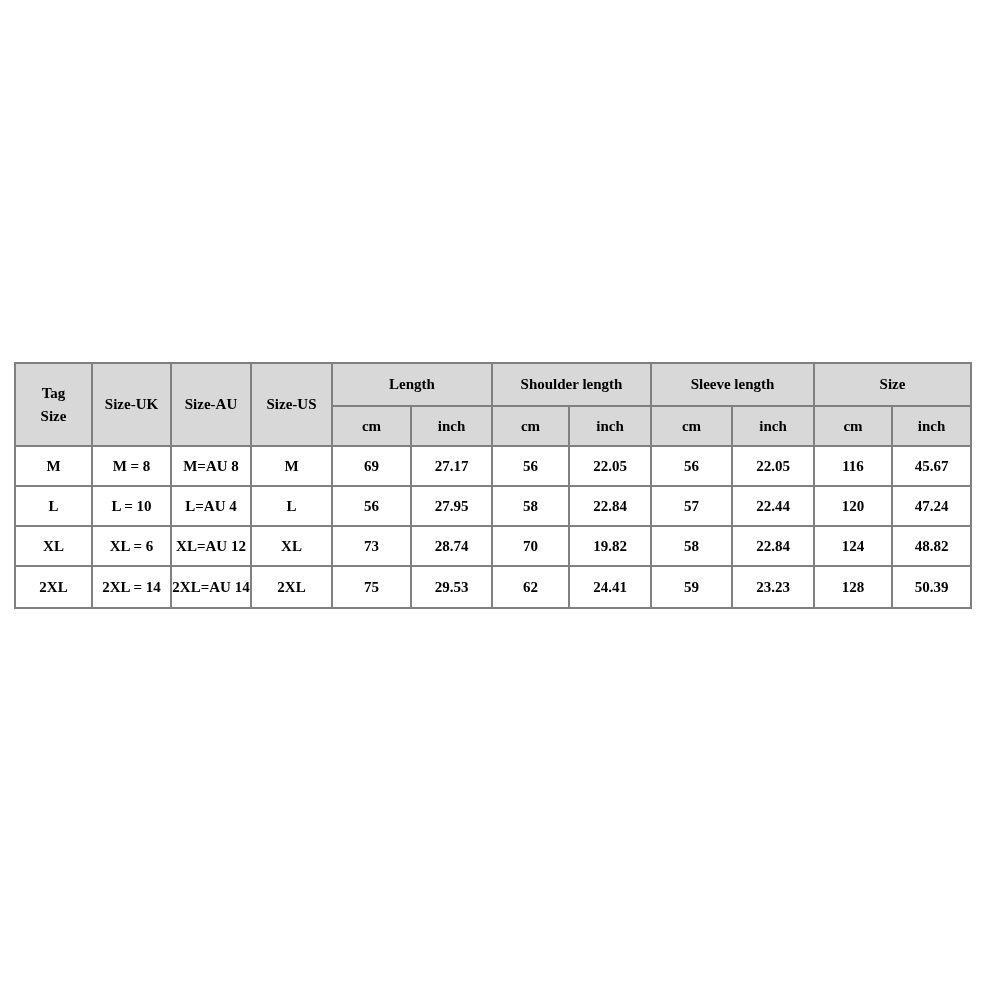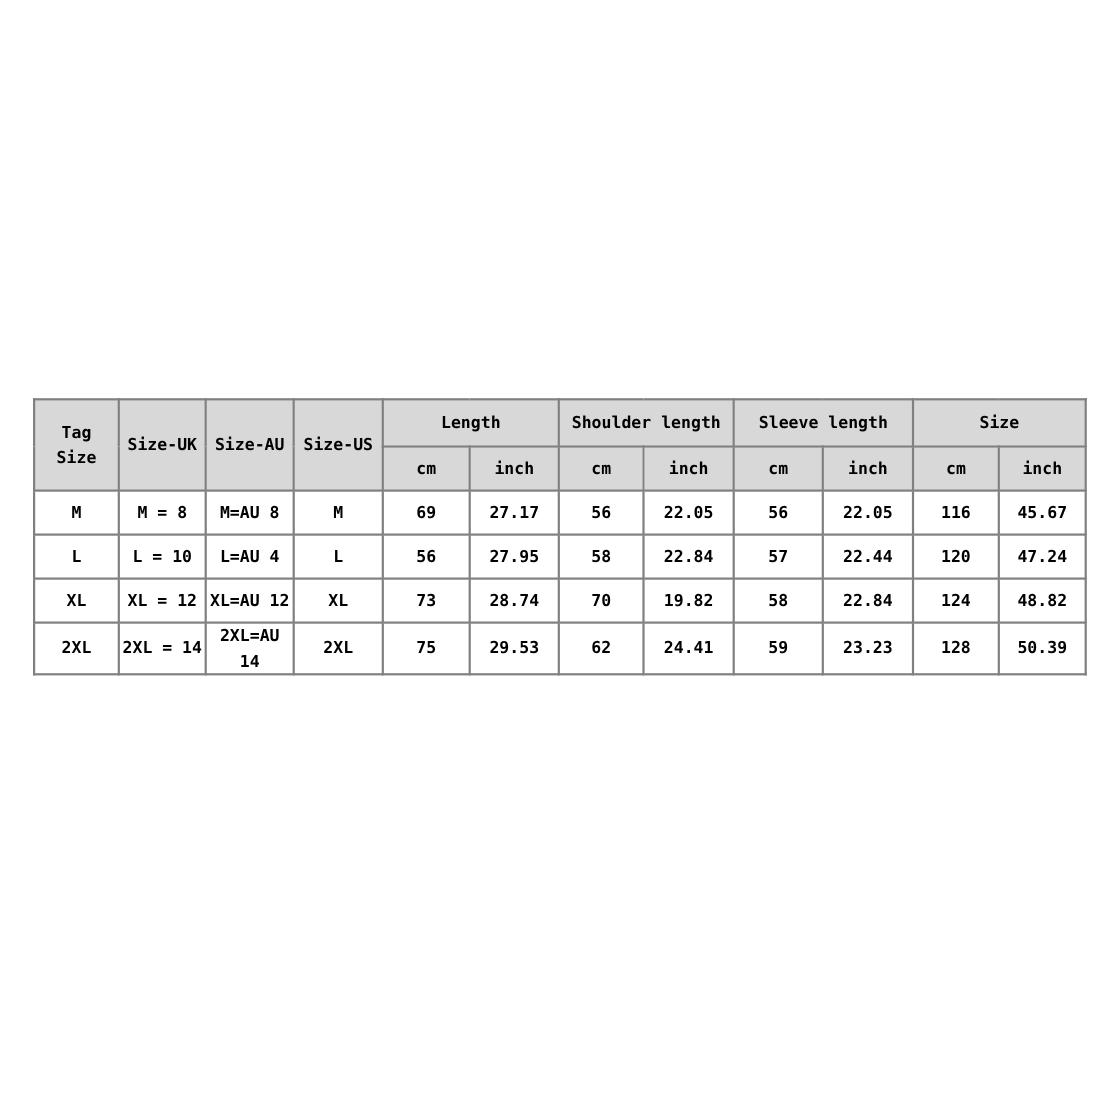--- a/index.html
+++ b/index.html
@@ -4,24 +4,25 @@
 <style>
   * { margin: 0; padding: 0; box-sizing: border-box; }
   html, body {
     width: 1006px; height: 1006px;
     background: var(--body-bg, #ffffff);
     font-family: "DejaVu Sans Mono", "Liberation Mono", monospace;
   }
   .stage { position: relative; width: 1006px; height: 1006px; overflow: hidden; }
   table.size-chart {
     position: absolute;
-    left: 30px; top: 362px;
+    left: 14px; top: 362px;
     width: 956px;
     border-collapse: collapse;
     table-layout: fixed;
+    font-family: Liberation Serif, serif;
   }
   table.size-chart th, table.size-chart td {
     border: 2px solid var(--border-c, #808080);
     color: var(--text-c, #000000);
     font-weight: bold;
     font-size: 15px;
     text-align: center;
     vertical-align: middle;
     white-space: pre-line;
     line-height: 1.5;
@@ -104,21 +105,21 @@
         <td>27.95</td>
         <td>58</td>
         <td>22.84</td>
         <td>57</td>
         <td>22.44</td>
         <td>120</td>
         <td>47.24</td>
       </tr>
       <tr>
         <td>XL</td>
-        <td>XL = 12</td>
+        <td>XL = 6</td>
         <td>XL=AU 12</td>
         <td>XL</td>
         <td>73</td>
         <td>28.74</td>
         <td>70</td>
         <td>19.82</td>
         <td>58</td>
         <td>22.84</td>
         <td>124</td>
         <td>48.82</td>

